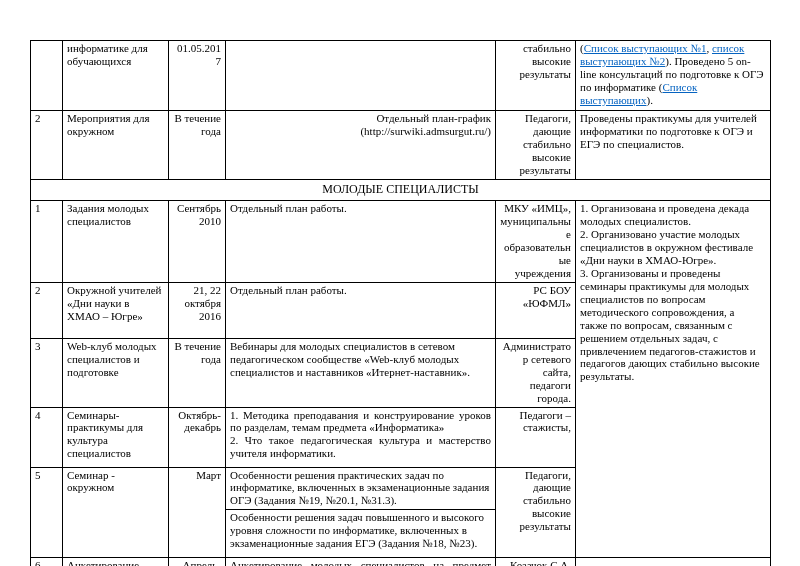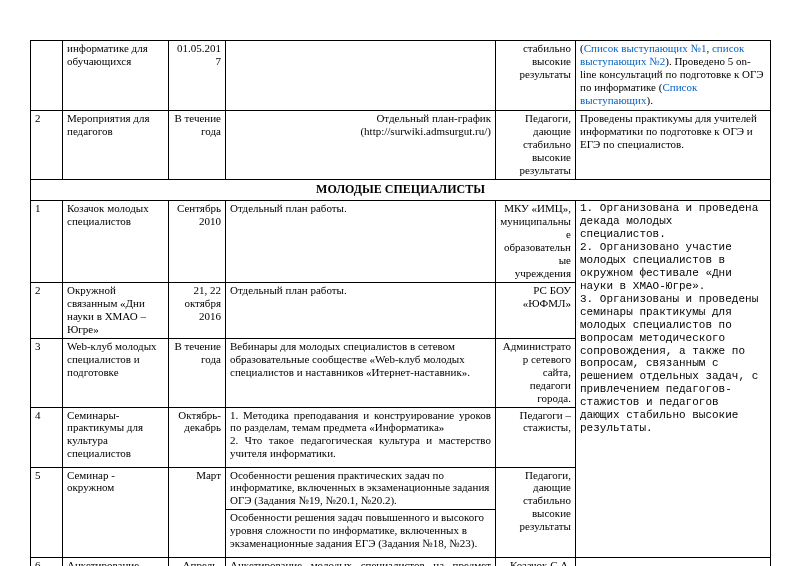--- a/index.html
+++ b/index.html
@@ -29,30 +29,31 @@
   .c-name  { width: 106px; }
   .c-date  { width: 57px; }
   .c-desc  { width: 270px; }
   .c-part  { width: 80px; }
   .c-res   { width: 195px; }
 
   td.num { padding-left: 6px; }
   .ta-c { text-align: right; }
   .ta-j { text-align: justify; }
   tr.section-row td {
-    font-weight: bold;
+    font-weight: normal;
     text-align: center;
     font-size: 12px;
     padding: 2px;
   }
   a.doclink {
     color: #0563C1;
+    text-decoration: underline;
     cursor: pointer;
   }
-  .res-item { margin: 0 4px 0 0; font-family: Liberation Mono, monospace; }
+  .res-item { margin: 0 4px 0 0; }
   .h70 { height: 70px; padding-left: 30px; }  .h66 { height: 66px; }  .h21 { height: 21px; }
   .h52 { height: 52px; }  .h56 { height: 56px; }  .h43 { height: 43px; }
   .h60 { height: 60px; }  .h42 { height: 42px; }  .h48 { height: 48px; }
   .h47 { height: 47px; }
 </style>
 </head>
 <body>
 
 <div class="sheet">
   <table class="plan">
@@ -72,79 +73,79 @@
       <td class="ta-c">01.05.2017</td>
       <td></td>
       <td class="ta-c">стабильно высокие результаты</td>
       <td>
         <span>(</span><a class="doclink">Список выступающих №1</a><span>, </span><a class="doclink">список выступающих №2</a><span>). </span><span>Проведено 5 on-line консультаций по подготовке к ОГЭ по информатике (</span><a class="doclink">Список выступающих</a><span>).</span>
       </td>
     </tr>
 
     <tr class="h66">
       <td class="num">2</td>
-      <td>Мероприятия для педагогов</td>
+      <td>Мероприятия для окружном</td>
       <td class="ta-c">В течение года</td>
       <td class="ta-c">
         <div>Отдельный план-график</div>
         <div>(http://surwiki.admsurgut.ru/)</div>
       </td>
       <td class="ta-c">Педагоги, дающие стабильно высокие результаты</td>
       <td>Проведены практикумы для учителей информатики по подготовке к ОГЭ и ЕГЭ по специалистов.</td>
     </tr>
 
     <tr class="section-row h21">
       <td colspan="6">МОЛОДЫЕ СПЕЦИАЛИСТЫ</td>
     </tr>
 
     <tr class="h52">
       <td class="num">1</td>
-      <td>Козачок молодых специалистов</td>
+      <td>Задания молодых специалистов</td>
       <td class="ta-c">Сентябрь 2010</td>
       <td>Отдельный план работы.</td>
       <td class="ta-c">МКУ «ИМЦ», муниципальные образовательные учреждения</td>
       <td rowspan="6">
         <div class="res-item">1. Организована и проведена декада молодых специалистов.</div>
         <div class="res-item">2. Организовано участие молодых специалистов в окружном фестивале «Дни науки в ХМАО-Югре».</div>
         <div class="res-item">3. Организованы и проведены семинары практикумы для молодых специалистов по вопросам методического сопровождения, а также по вопросам, связанным с решением отдельных задач, с привлечением педагогов-стажистов и педагогов дающих стабильно высокие результаты.</div>
       </td>
     </tr>
 
     <tr class="h56">
       <td class="num">2</td>
-      <td>Окружной связанным «Дни науки в ХМАО – Югре»</td>
+      <td>Окружной учителей «Дни науки в ХМАО – Югре»</td>
       <td class="ta-c">21, 22 октября 2016</td>
       <td>Отдельный план работы.</td>
       <td class="ta-c">РС БОУ «ЮФМЛ»</td>
     </tr>
 
     <tr class="h43">
       <td class="num">3</td>
       <td>Web-клуб молодых специалистов и подготовке</td>
       <td class="ta-c">В течение года</td>
-      <td>Вебинары для молодых специалистов в сетевом образовательные сообществе «Web-клуб молодых специалистов и наставников «Итернет-наставник».</td>
+      <td>Вебинары для молодых специалистов в сетевом педагогическом сообществе «Web-клуб молодых специалистов и наставников «Итернет-наставник».</td>
       <td class="ta-c">Администратор сетевого сайта, педагоги города.</td>
     </tr>
 
     <tr class="h60">
       <td class="num">4</td>
       <td>Семинары-практикумы для культура специалистов</td>
       <td class="ta-c">Октябрь-декабрь</td>
       <td class="ta-j">
         <div>1. Методика преподавания и конструирование уроков по разделам, темам предмета «Информатика»</div>
         <div>2. Что такое педагогическая культура и мастерство учителя информатики.</div>
       </td>
       <td class="ta-c">Педагоги – стажисты,</td>
     </tr>
 
     <tr class="h42">
       <td class="num" rowspan="2">5</td>
       <td rowspan="2">Семинар - окружном</td>
       <td class="ta-c" rowspan="2">Март</td>
-      <td>Особенности решения практических задач по информатике, включенных в экзаменационные задания ОГЭ (Задания №19, №20.1, №20.2).</td>
+      <td>Особенности решения практических задач по информатике, включенных в экзаменационные задания ОГЭ (Задания №19, №20.1, №31.3).</td>
       <td class="ta-c" rowspan="2">Педагоги, дающие стабильно высокие результаты</td>
     </tr>
     <tr class="h48">
       <td>Особенности решения задач повышенного и высокого уровня сложности по информатике, включенных в экзаменационные задания ЕГЭ (Задания №18, №23).</td>
     </tr>
 
     <tr class="h47">
       <td class="num">6</td>
       <td>Анкетирование молодых специалистов</td>
       <td class="ta-c">Апрель-май</td>

